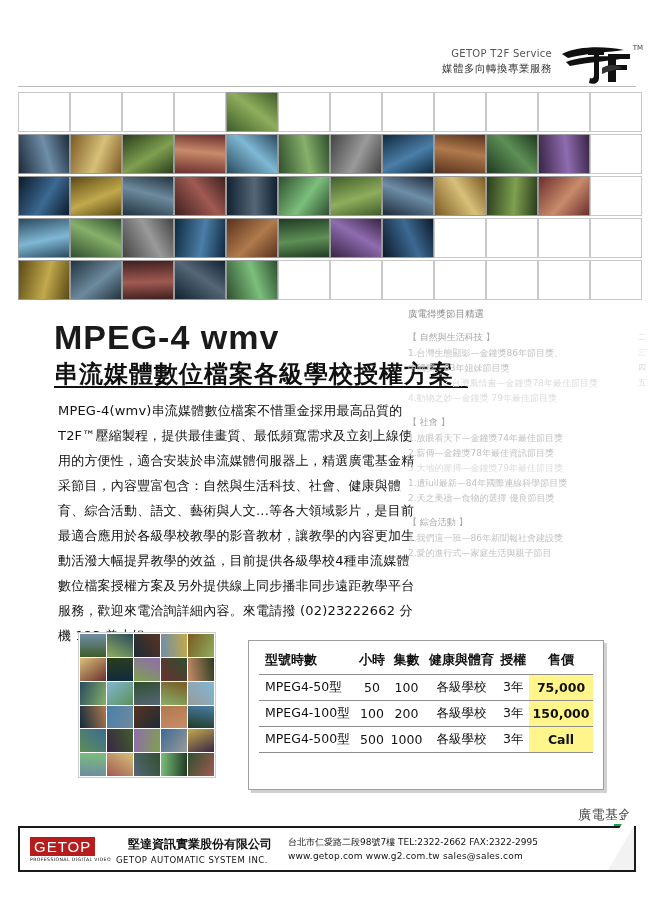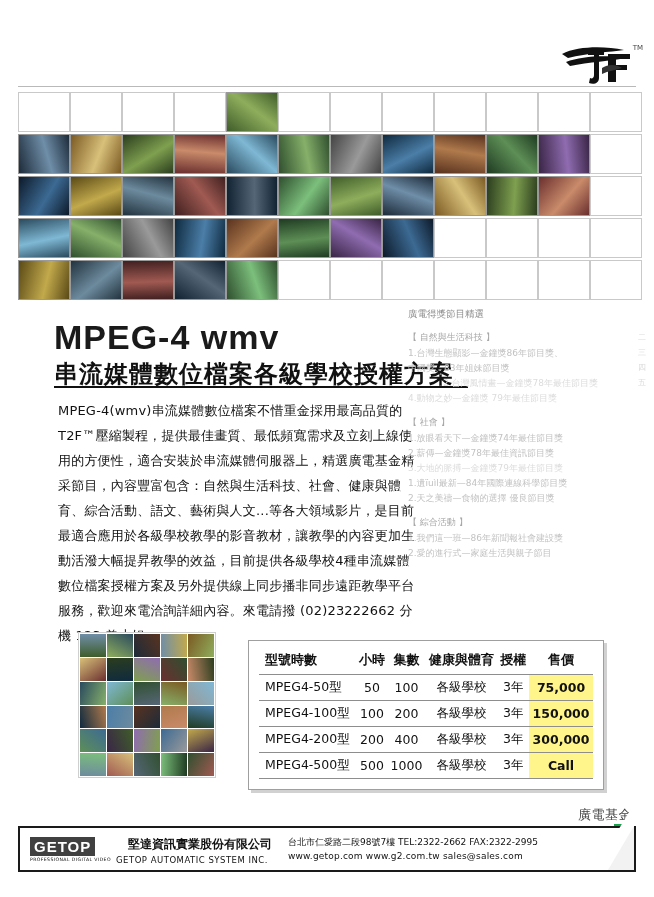--- a/index.html
+++ b/index.html
@@ -251,24 +251,24 @@
     background: #ffffff;
     display: flex;
     align-items: center;
     padding: 0 10px;
   }
   .getop-logo {
     width: 86px;
     flex: 0 0 86px;
   }
   .getop-word {
-    background: #404040;
+    background: #b91c1c;
     color: #fff;
     font-size: 15px;
-    font-weight: bold;
+    font-weight: normal;
     letter-spacing: 1px;
     padding: 1px 4px;
     display: inline-block;
     font-family: "Liberation Sans", sans-serif;
   }
   .getop-sub {
     display: block;
     font-size: 4.6px;
     letter-spacing: .4px;
     color: #111;
@@ -304,20 +304,24 @@
     width: 60px;
     height: 66px;
   }
 </style>
 </head>
 <body>
 
 <div class="header">
   <div class="header-rule"></div>
   <div class="brand-block">
+    <div class="brand-text">
+      <div class="brand-line1">GETOP T2F Service</div>
+      <div class="brand-line2">媒體多向轉換專業服務</div>
+    </div>
     <div class="t2f-logo">
       <svg width="78" height="42" viewBox="0 0 78 42">
         <g fill="#111">
           <path d="M4 10 C20 2, 46 2, 66 6 C52 8, 30 9, 10 14 Z"></path>
           <path d="M8 18 C24 12, 48 11, 68 14 C54 17, 30 18, 12 22 Z"></path>
           <path d="M30 6 L46 6 L46 11 L41 11 L41 34 C41 39, 36 41, 31 39 L32 34 C34 35, 36 34, 36 31 L36 11 L30 11 Z"></path>
           <path d="M50 10 L72 10 L72 15 L58 15 L58 21 L69 21 L69 26 L58 26 L58 38 L50 38 Z"></path>
           <path d="M44 24 C50 20, 58 20, 64 24 C58 26, 50 27, 44 30 Z" fill="#333"></path>
         </g>
       </svg>
@@ -543,28 +547,20 @@
           <td class="price-cell">75,000</td>
         </tr>
         <tr class="row">
           <td class="l">MPEG4-100型</td>
           <td>100</td>
           <td>200</td>
           <td>各級學校</td>
           <td>3年</td>
           <td class="price-cell">150,000</td>
         </tr>
-        <tr class="row">
-          <td class="l">MPEG4-200型</td>
-          <td>200</td>
-          <td>400</td>
-          <td>各級學校</td>
-          <td>3年</td>
-          <td class="price-cell">300,000</td>
-        </tr>
         <tr class="row last">
           <td class="l">MPEG4-500型</td>
           <td>500</td>
           <td>1000</td>
           <td>各級學校</td>
           <td>3年</td>
           <td class="price-cell">Call</td>
         </tr>
       </tbody>
   </table>

